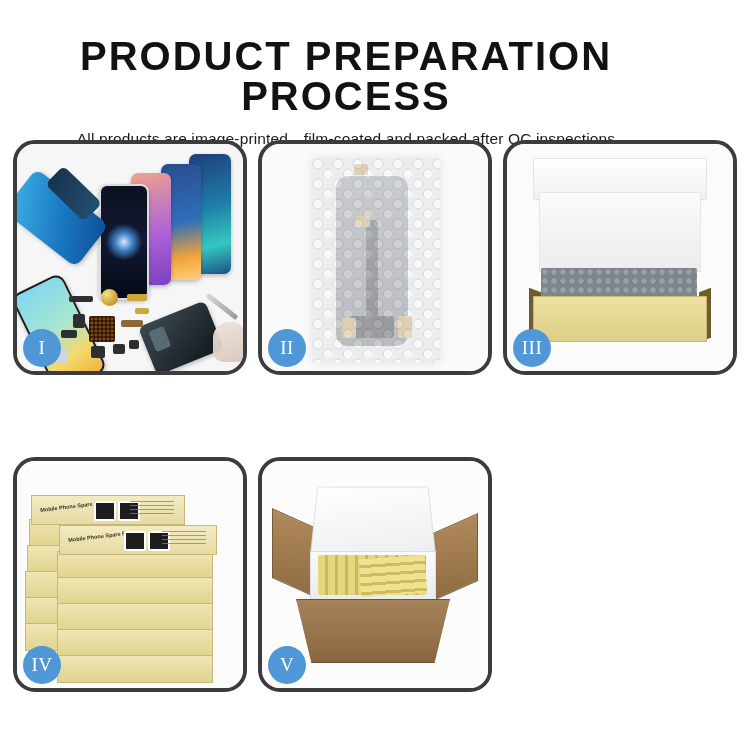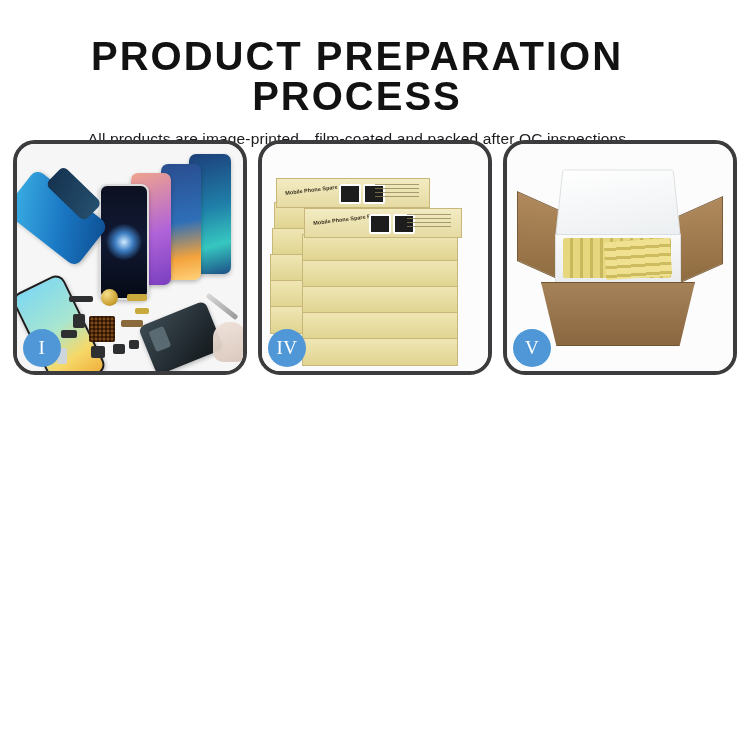--- a/index.html
+++ b/index.html
@@ -1,21 +1,21 @@
 <!DOCTYPE html>
 <html><head>
 <meta charset="utf-8">
 <style>
   html,body{margin:0;padding:0;}
   body{
     width:750px;height:750px;background:#ffffff;
     font-family:"Liberation Sans", sans-serif;
     overflow:hidden;position:relative;
   }
-  .page{width:692px;height:750px;position:relative;padding-left:11px;}
+  .page{width:692px;height:750px;position:relative;}
 
   
   .header{padding-top:36px;text-align:center;}
   .title{
     font-size:40px;font-weight:700;color:#121212;
     letter-spacing:2.0px;line-height:1;margin:0;
     font-family:"Liberation Sans", sans-serif;
   }
   .subtitle{
     margin:13px 0 0 0;font-size:15.5px;color:#1b1b1b;
@@ -223,21 +223,48 @@
         <div class="prt dark" style="left:74px;top:202px;width:14px;height:12px;"></div>
         <div class="prt dark" style="left:96px;top:200px;width:12px;height:10px;"></div>
         <div class="prt dark" style="left:112px;top:196px;width:10px;height:9px;"></div>
         <div class="prt" style="left:40px;top:204px;width:10px;height:16px;background:#cfd6db;"></div>
         <div class="tweez"></div>
         <div class="hand"></div>
       </div>
       <div class="badge">I</div>
     </div>
 
-
+    <div class="panel">
+      <div class="scene">
+        <div class="p2-bg"></div>
+        <div class="bubblebag">
+          <div class="screenpart"></div>
+          <div class="flex-cable"></div>
+          <div class="tape" style="left:42px;top:6px;"></div>
+          <div class="tape" style="left:44px;top:58px;"></div>
+          <div class="tape" style="left:30px;top:160px;height:20px;"></div>
+          <div class="tape" style="left:86px;top:158px;height:22px;"></div>
+          <div class="bubbles" style="opacity:.62;"></div>
+        </div>
+      </div>
+      <div class="badge">II</div>
+    </div>
+
+    <div class="panel">
+      <div class="scene">
+        <div class="p3-bg"></div>
+        <div class="b3-lid"></div>
+        <div class="b3-inner"></div>
+        <div class="b3-fill"></div>
+        <div class="b3-leftflap"></div>
+        <div class="b3-rightflap"></div>
+        <div class="b3-front"></div>
+      </div>
+      <div class="badge">III</div>
+    </div>
 
     <div class="panel">
       <div class="scene">
         <div class="p4-bg"></div>
         <div class="stack">
 
           <div class="sb" style="left:4px;top:34px;width:150px;"></div>
           <div class="sb" style="left:2px;top:60px;width:150px;"></div>
           <div class="sb" style="left:0px;top:86px;width:150px;"></div>
           <div class="sb" style="left:0px;top:112px;width:150px;"></div>

